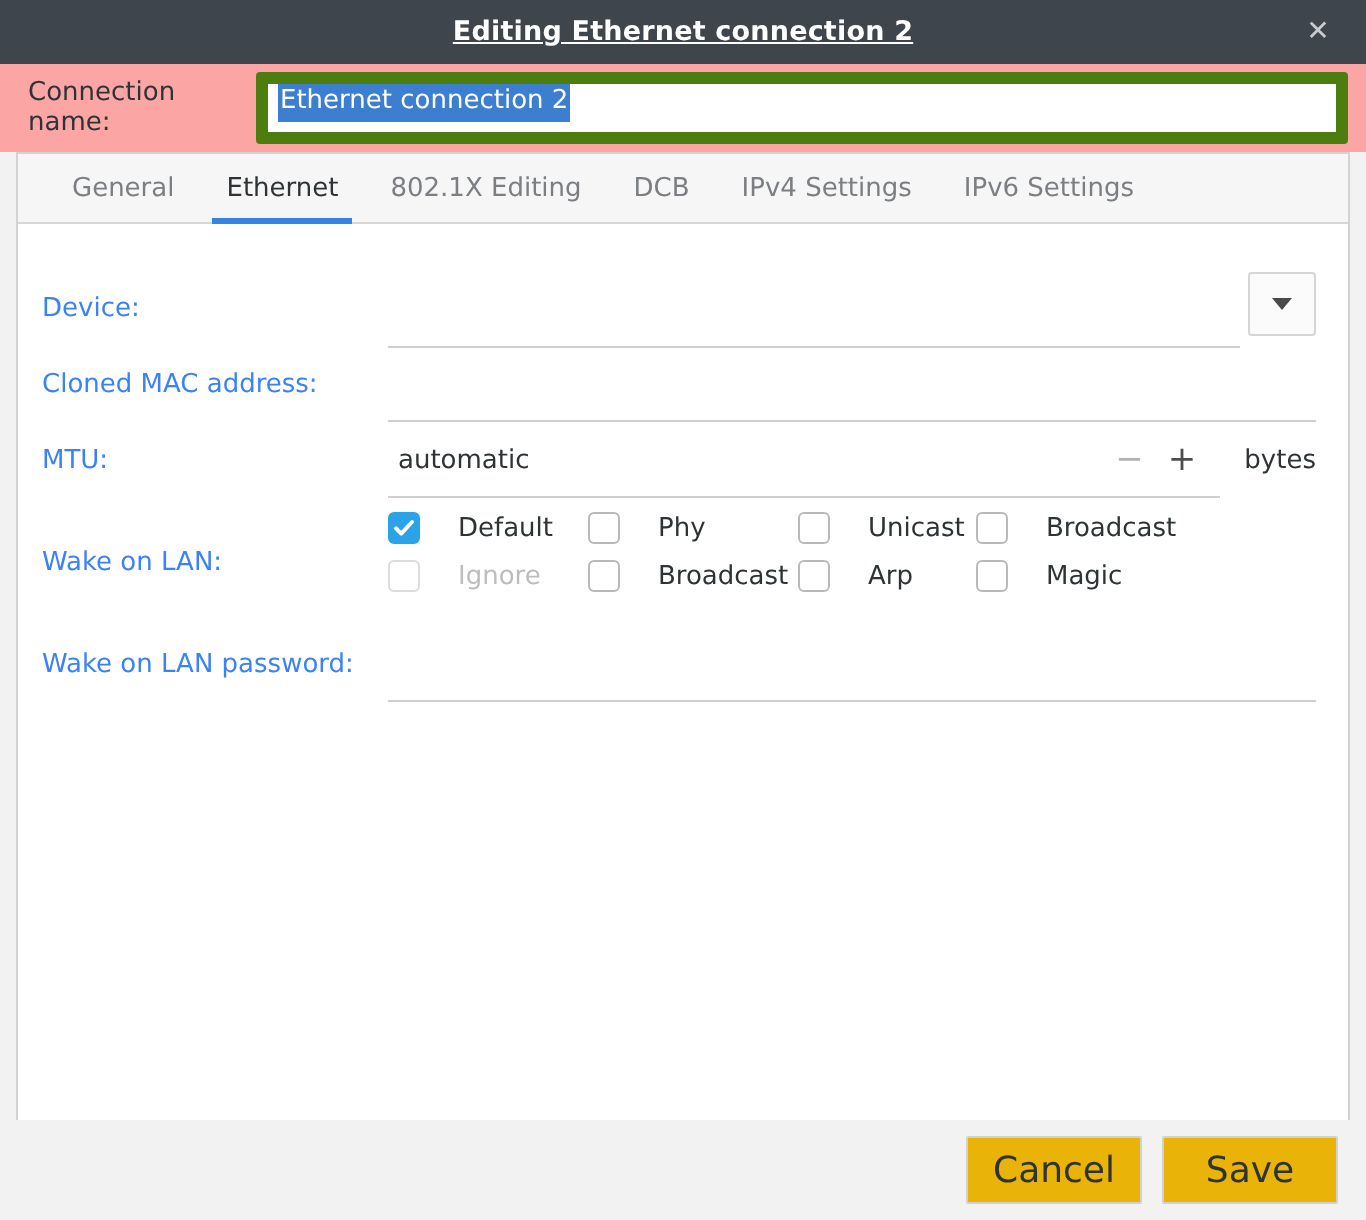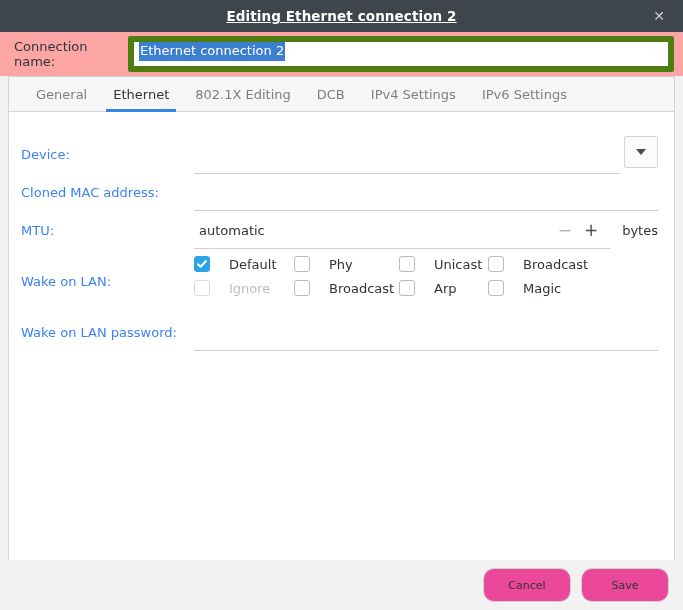--- a/index.html
+++ b/index.html
@@ -312,24 +312,24 @@
     display: flex;
     align-items: center;
     justify-content: flex-end;
     padding-right: 14px;
     gap: 10px;
     box-sizing: border-box;
   }
   .btn {
     min-width: 86px;
     height: 32px;
-    background: #ec4899;
+    background: #eab308;
     border: 1px solid #d2d2d2;
-    border-radius: 11px;
-    font-size: 11px;
+    border-radius: 1px;
+    font-size: 18px;
     color: #2e3436;
     display: flex;
     align-items: center;
     justify-content: center;
     cursor: pointer;
     font-family: "DejaVu Sans", sans-serif;
   }
 </style>
 </head>
 <body>

